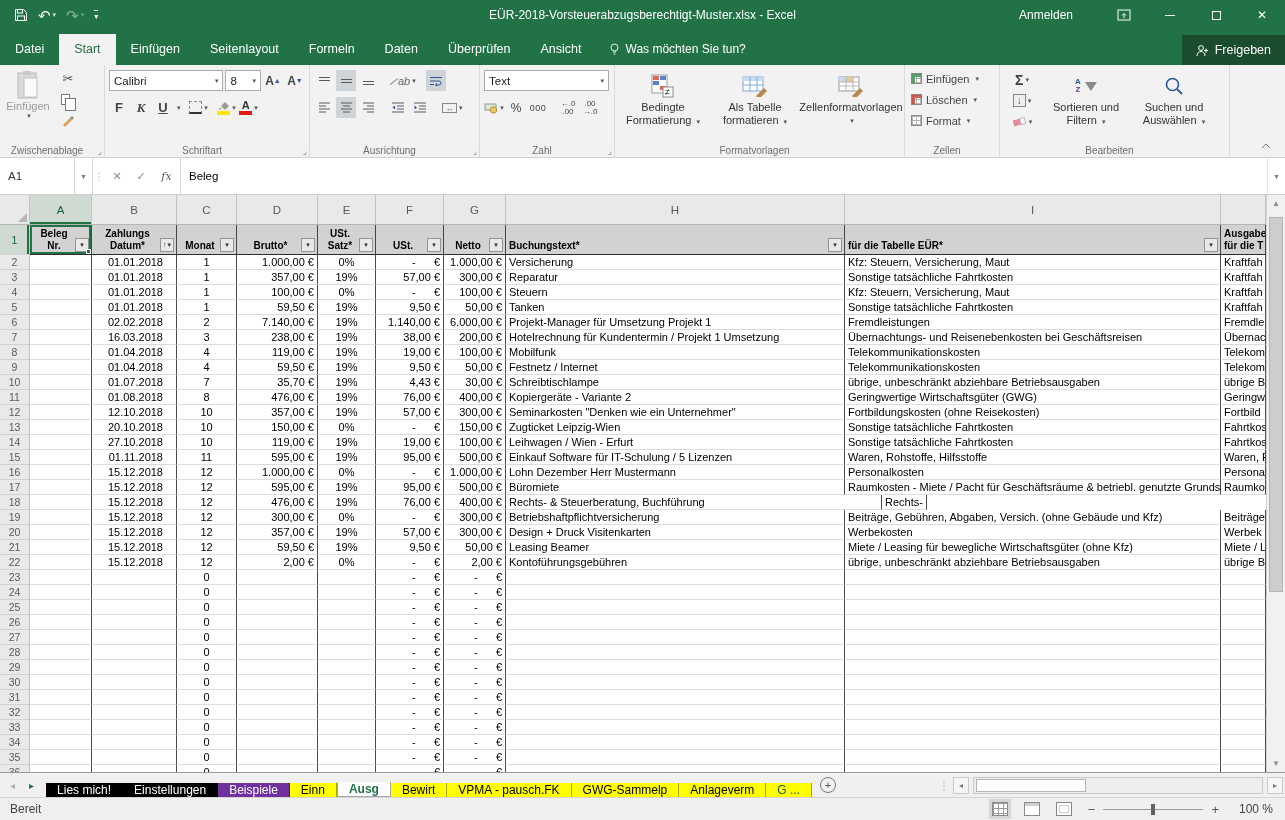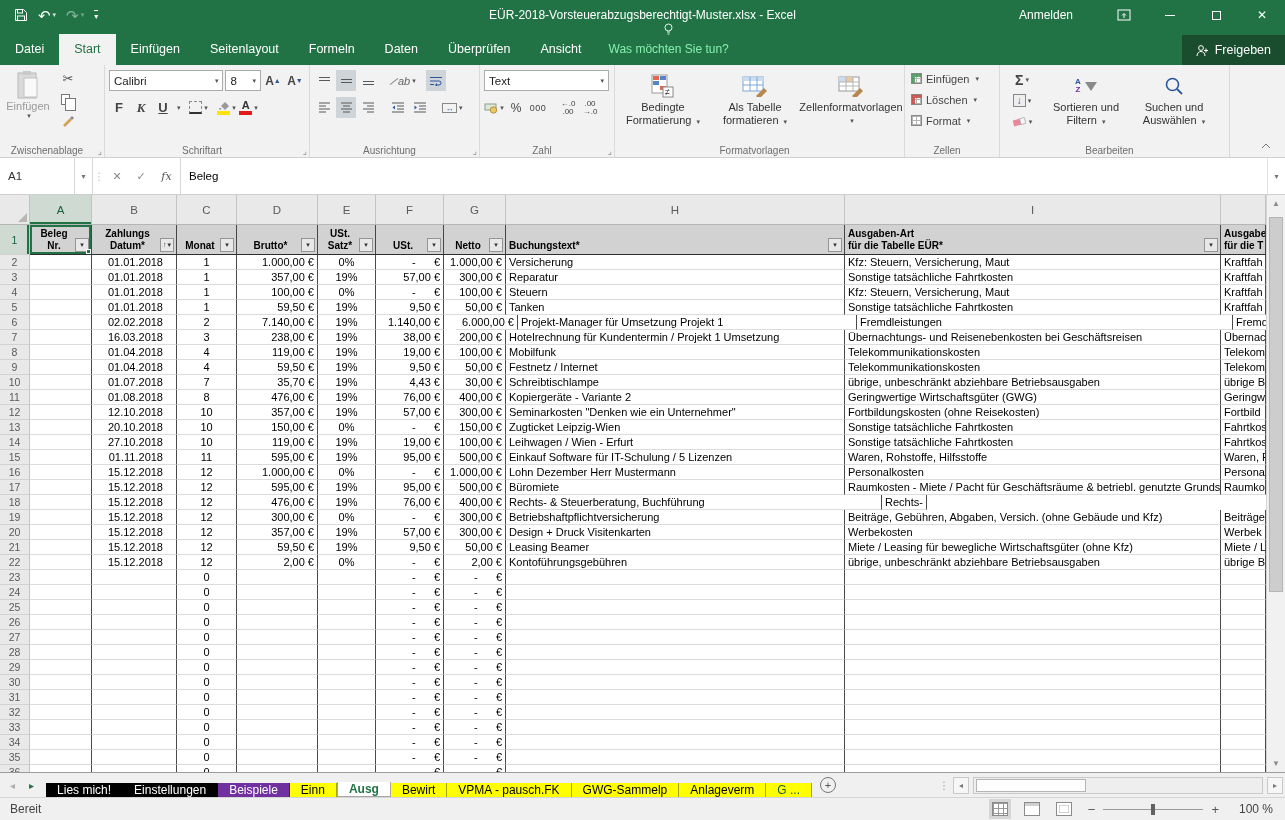--- a/index.html
+++ b/index.html
@@ -18,21 +18,21 @@
   .signin { font-size:12px; margin-right:28px; }
   .tb-ctl { width:46px; height:100%; display:flex; align-items:center; justify-content:center; }
   .minbar { width:10px; height:1px; background:#fff; display:inline-block; }
   .maxbox { width:9px; height:9px; border:1px solid #fff; display:inline-block; }
   .closex { font-size:12px; }
 
   
   #tabrow { height:35px; background:#217346; display:flex; align-items:flex-end; position:relative; }
   .rtab { color:#fff; font-size:12.5px; padding:8px 15px 9px; }
   .rtab.active { background:#f2f2f2; color:#217346; }
-  .tellme { display:flex; align-items:center; gap:6px; color:#86efac; font-size:12px; padding:8px 12px 9px;flex-direction:column; }
+  .tellme { display:flex; align-items:center; gap:6px; color:#ffffff; font-size:12px; padding:8px 12px 9px; }
   .share-btn { position:absolute; right:0; bottom:0; height:30px; background:#1a4c2e; color:#fff; font-size:12.5px; display:flex; align-items:center; gap:6px; padding:0 14px; }
 
   
   #ribbon { height:93px; background:#f2f2f2; border-bottom:1px solid #d1d1d1; display:flex; color:#444; position:relative; }
   .rgroup { position:relative; border-right:1px solid #dadada; padding:3px 2px 14px; }
   .rg-label { position:absolute; bottom:1px; left:0; right:10px; text-align:center; font-size:10px; color:#6e6e6e; white-space:nowrap; }
   .launcher { position:absolute; right:2px; bottom:1px; font-size:9px; color:#8a8a8a; }
   .da { font-size:7px; color:#555; margin-left:2px; }
   .rrow { display:flex; align-items:center; gap:2px; margin:2px 2px; }
   .ib { min-width:20px; height:21px; display:flex; align-items:center; justify-content:center; color:#444; }
@@ -582,21 +582,20 @@
             <div>▾</div>
           </div>
         </div>
         <div class="hc left" style="width: 339px;">
           <div>Buchungstext*</div>
           <div class="fbtn">
             <div>▾</div>
           </div>
         </div>
         <div class="hc left" style="width: 376px;">
-          <div>Ausgaben-Art</div>
           <div>für die Tabelle EÜR*</div>
           <div class="fbtn">
             <div>▾</div>
           </div>
         </div>
         <div class="hc left" style="width: 45px;">
           <div>Ausgabe</div>
           <div>für die T</div>
         </div>
       </div>
@@ -653,21 +652,21 @@
         <div class="c " style="width: 45px;">Kraftfah</div>
       </div>
       <div class="grow">
         <div class="rnum">6</div>
         <div class="c " style="width: 62px;"></div>
         <div class="c num date" style="width: 85px;">02.02.2018</div>
         <div class="c ctr" style="width: 60px;">2</div>
         <div class="c num" style="width: 81px;">7.140,00 €</div>
         <div class="c ctr" style="width: 58px;">19%</div>
         <div class="c num" style="width: 68px;">1.140,00 €</div>
-        <div class="c num" style="width: 62px; margin-left: 12px;">6.000,00 €</div>
+        <div class="c num" style="width: 62px;">6.000,00 €</div>
         <div class="c " style="width: 339px;">Projekt-Manager für Umsetzung Projekt 1</div>
         <div class="c " style="width: 376px;">Fremdleistungen</div>
         <div class="c " style="width: 45px;">Fremdle</div>
       </div>
       <div class="grow">
         <div class="rnum">7</div>
         <div class="c " style="width: 62px;"></div>
         <div class="c num date" style="width: 85px;">16.03.2018</div>
         <div class="c ctr" style="width: 60px;">3</div>
         <div class="c num" style="width: 81px;">238,00 €</div>

